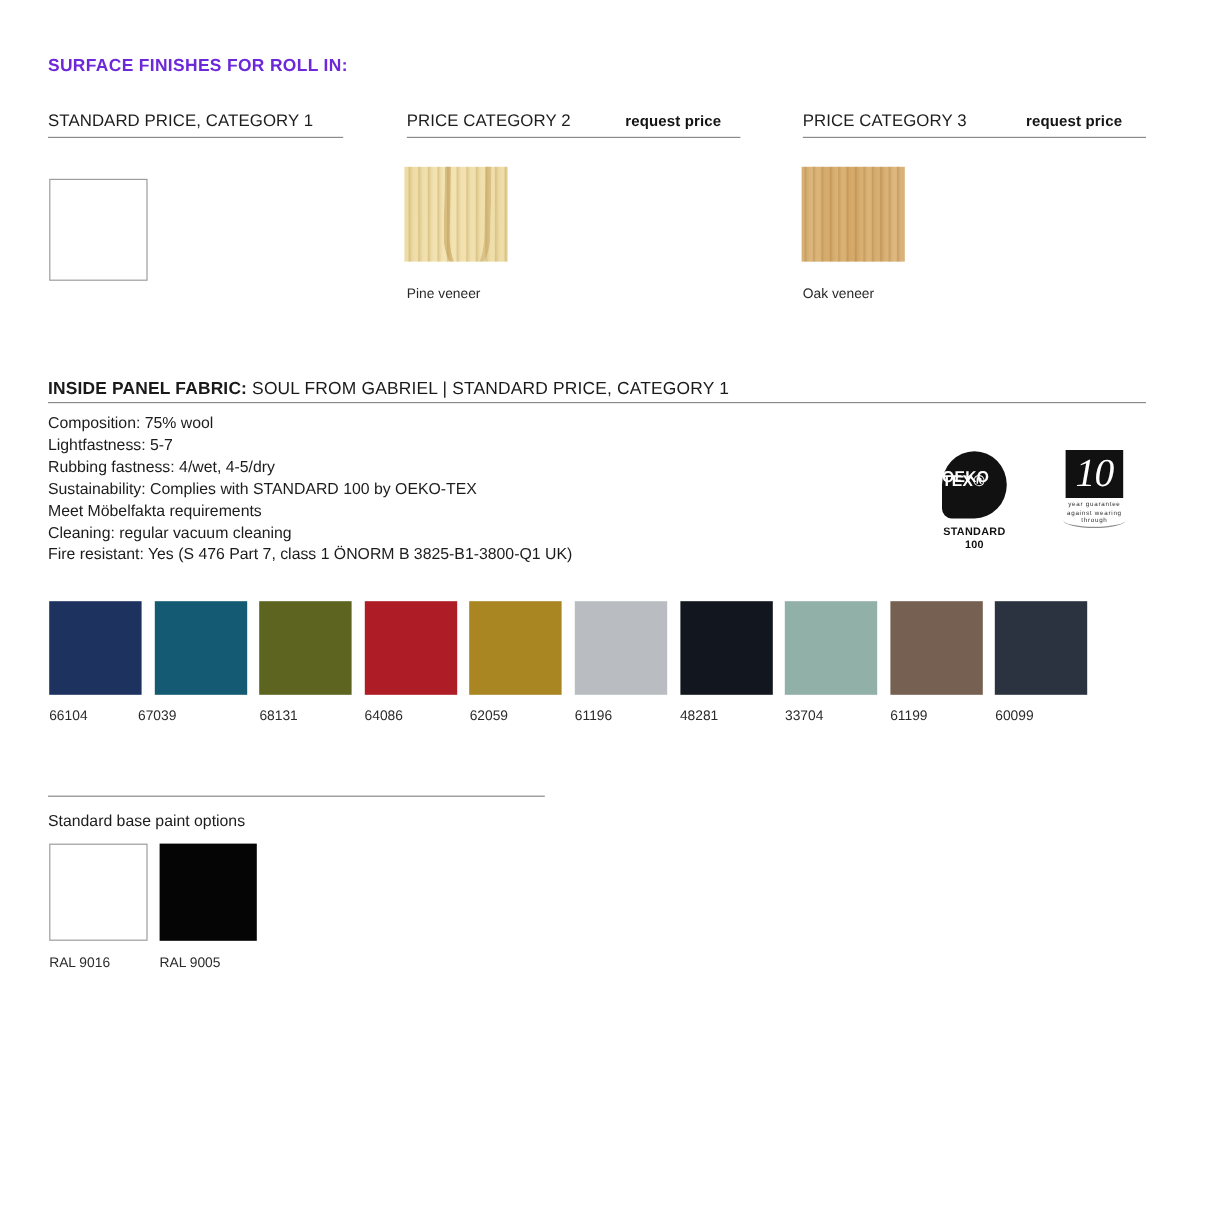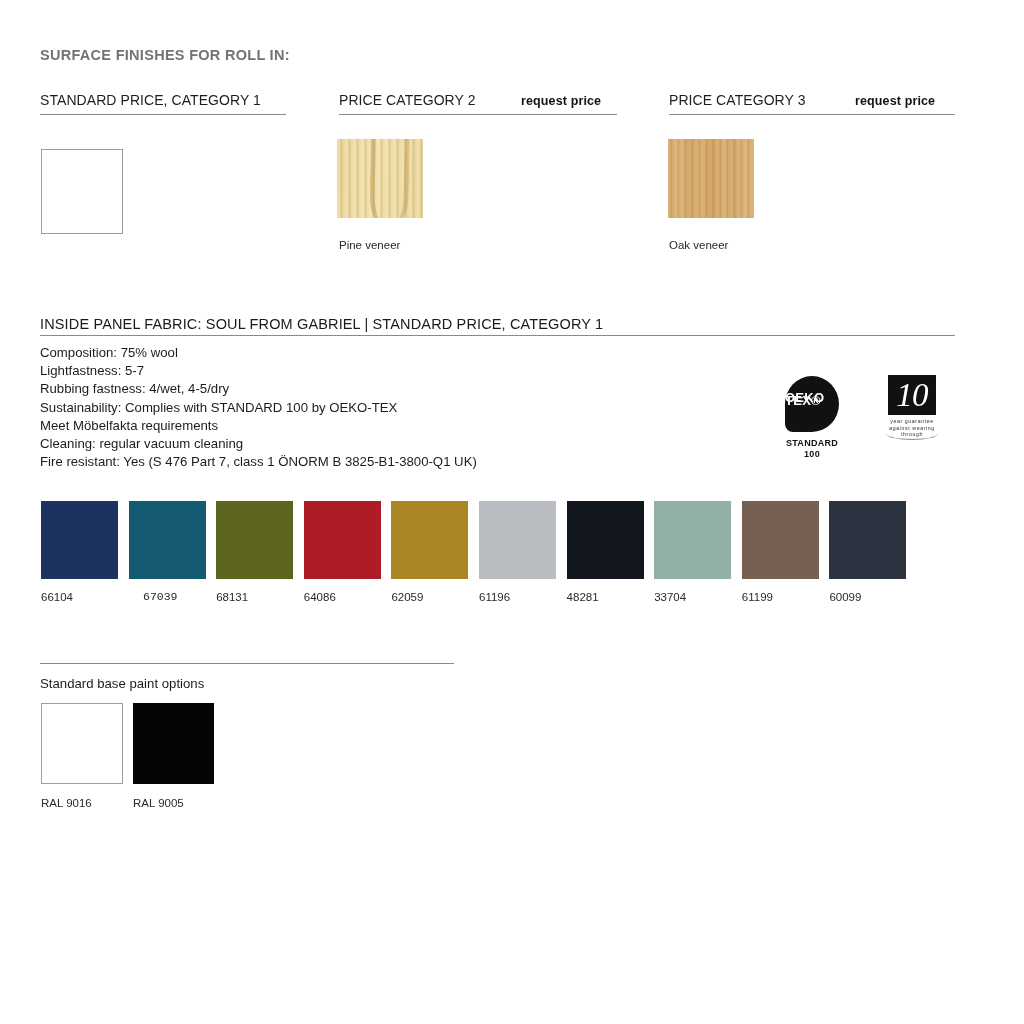--- a/index.html
+++ b/index.html
@@ -22,21 +22,21 @@
     height: 1024px;
     overflow: hidden;
   }
 
   
   .h-main {
     position: absolute;
     font-size: 14.5px;
     font-weight: bold;
     letter-spacing: 0.02em;
-    color: #737373;
+    color: #6d28d9;
     white-space: nowrap;
   }
   .h-cat {
     position: absolute;
     font-size: 14px;
     font-weight: normal;
     letter-spacing: 0.005em;
     color: #1d1d1d;
     white-space: nowrap;
   }
@@ -216,21 +216,21 @@
   <div class="veneer pine" style="left:337px; top:139px; width:86px; height:79px;"></div>
   <div class="swatch-label" style="left:339px; top:237px; width:200px;">Pine veneer</div>
 
   <div class="h-cat" style="left:669px; top:92px;">PRICE CATEGORY 3</div>
   <div class="h-req" style="left:855px; top:94px;">request price</div>
   <div class="rule" style="left:669px; top:114px; width:286px;"></div>
   <div class="veneer oak" style="left:668px; top:139px; width:86px; height:79px;"></div>
   <div class="swatch-label" style="left:669px; top:237px; width:200px;">Oak veneer</div>
 
   <div style="position:absolute; left:40px; top:315px; white-space:nowrap;">
-    <span style="font-size:14.5px; font-weight:normal; letter-spacing:0.01em;margin-top:40px;">INSIDE PANEL FABRIC:</span><span style="font-size:14.5px; font-weight:normal; letter-spacing:0.01em;"> SOUL FROM GABRIEL | STANDARD PRICE, CATEGORY 1</span>
+    <span style="font-size:14.5px; font-weight:bold; letter-spacing:0.01em;margin-top:40px;">INSIDE PANEL FABRIC:</span><span style="font-size:14.5px; font-weight:normal; letter-spacing:0.01em;"> SOUL FROM GABRIEL | STANDARD PRICE, CATEGORY 1</span>
   </div>
   <div class="rule" style="left:40px; top:335px; width:915px;"></div>
 
   <div style="position:absolute; left:40px; top:344px;">
     <div class="spec-line">Composition: 75% wool</div>
     <div class="spec-line">Lightfastness: 5-7</div>
     <div class="spec-line">Rubbing fastness: 4/wet, 4-5/dry</div>
     <div class="spec-line">Sustainability: Complies with STANDARD 100 by OEKO-TEX</div>
     <div class="spec-line">Meet Möbelfakta requirements</div>
     <div class="spec-line">Cleaning: regular vacuum cleaning</div>
@@ -251,21 +251,21 @@
     <div class="guar-ten">10</div>
     <div class="guar-t1">year guarantee</div>
     <div class="guar-t2">against wearing through</div>
     <div class="guar-arc"></div>
   </div>
 
   <div id="fabric-swatch-row" style="position:absolute; left:41px; top:501px;">
       <div class="sw sw-fab" style="left: 0px; top: 0px; width: 77px; height: 78px; background: rgb(30, 50, 96);"></div>
       <div class="swatch-label" style="left: 0px; top: 88px;">66104</div>
       <div class="sw sw-fab" style="left: 87.6px; top: 0px; width: 77px; height: 78px; background: rgb(19, 90, 114);"></div>
-      <div class="swatch-label" style="left: 102px; top: 88px; font-family: Liberation Mono, monospace;">67039</div>
+      <div class="swatch-label" style="left: 74px; top: 88px;">67039</div>
       <div class="sw sw-fab" style="left: 175.2px; top: 0px; width: 77px; height: 78px; background: rgb(93, 100, 32);"></div>
       <div class="swatch-label" style="left: 175.2px; top: 88px;">68131</div>
       <div class="sw sw-fab" style="left: 262.8px; top: 0px; width: 77px; height: 78px; background: rgb(174, 28, 38);"></div>
       <div class="swatch-label" style="left: 262.8px; top: 88px;">64086</div>
       <div class="sw sw-fab" style="left: 350.4px; top: 0px; width: 77px; height: 78px; background: rgb(169, 134, 34);"></div>
       <div class="swatch-label" style="left: 350.4px; top: 88px;">62059</div>
       <div class="sw sw-fab" style="left: 438px; top: 0px; width: 77px; height: 78px; background: rgb(185, 188, 193);"></div>
       <div class="swatch-label" style="left: 438px; top: 88px;">61196</div>
       <div class="sw sw-fab" style="left: 525.6px; top: 0px; width: 77px; height: 78px; background: rgb(17, 22, 31);"></div>
       <div class="swatch-label" style="left: 525.6px; top: 88px;">48281</div>

